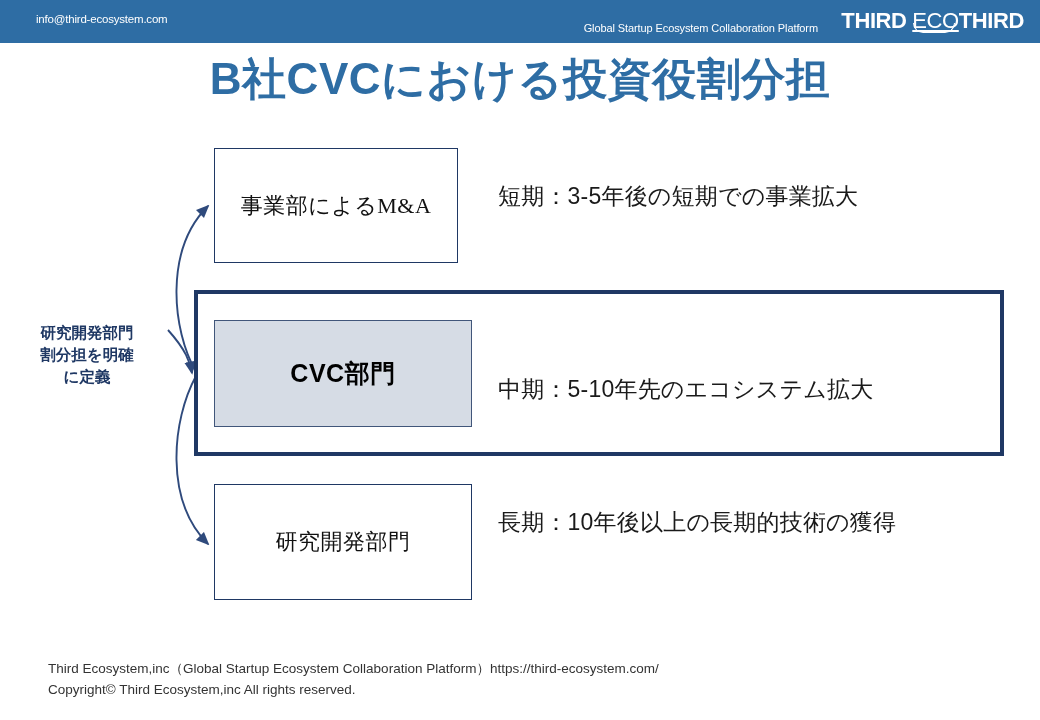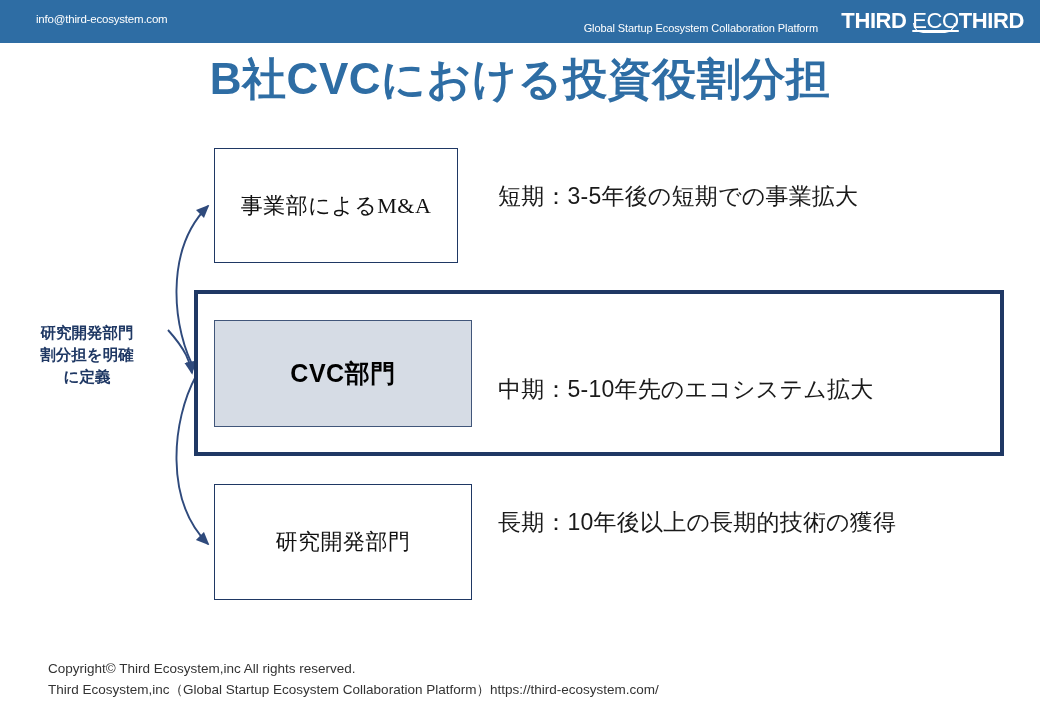--- a/index.html
+++ b/index.html
@@ -217,15 +217,15 @@
 
 <div class="dept-box" id="box-rd">研究開発部門</div>
 
 <div class="horizon-text" id="horizon-short">短期：3-5年後の短期での事業拡大</div>
 
 <div class="horizon-text" id="horizon-mid">中期：5-10年先のエコシステム拡大</div>
 
 <div class="horizon-text" id="horizon-long">長期：10年後以上の長期的技術の獲得</div>
 
 <div class="footer">
+  <div>Third Ecosystem,inc（Global Startup Ecosystem Collaboration Platform）https://third-ecosystem.com/</div>
   <div>Copyright© Third Ecosystem,inc  All rights reserved.</div>
-  <div>Third Ecosystem,inc（Global Startup Ecosystem Collaboration Platform）https://third-ecosystem.com/</div>
 </div>
 
 </body></html>

